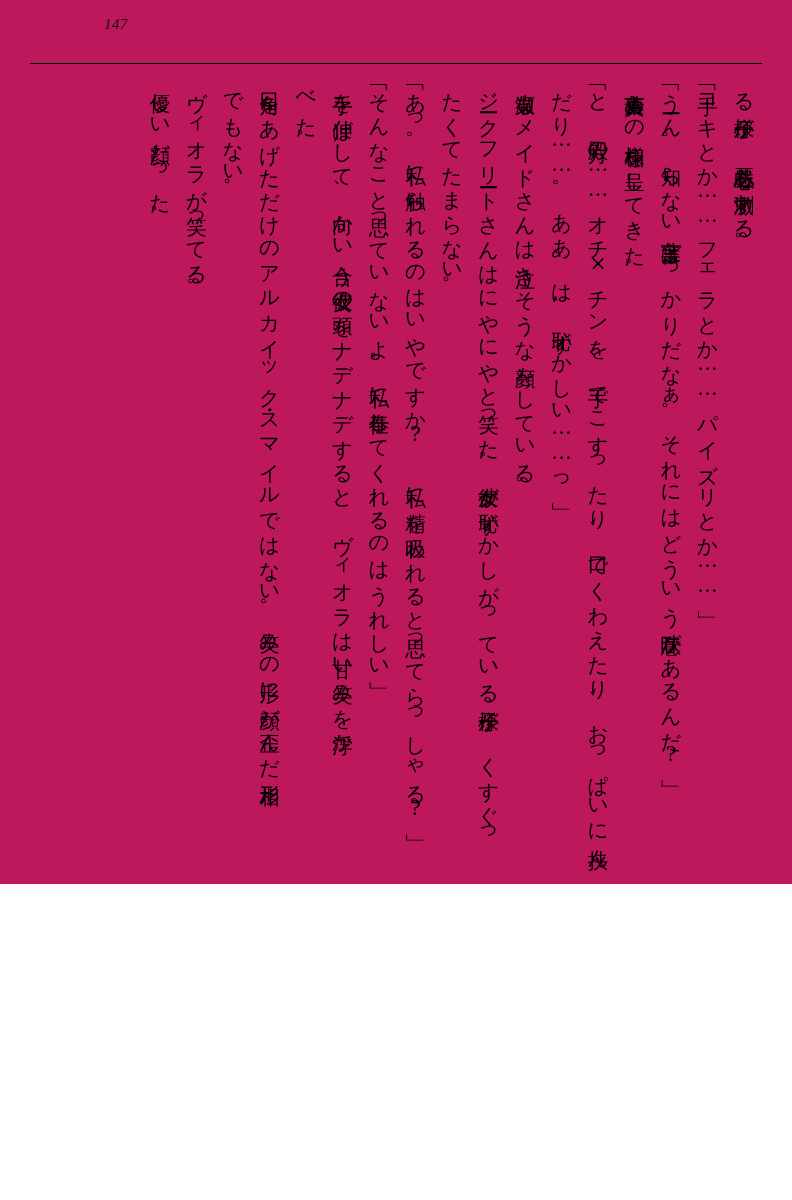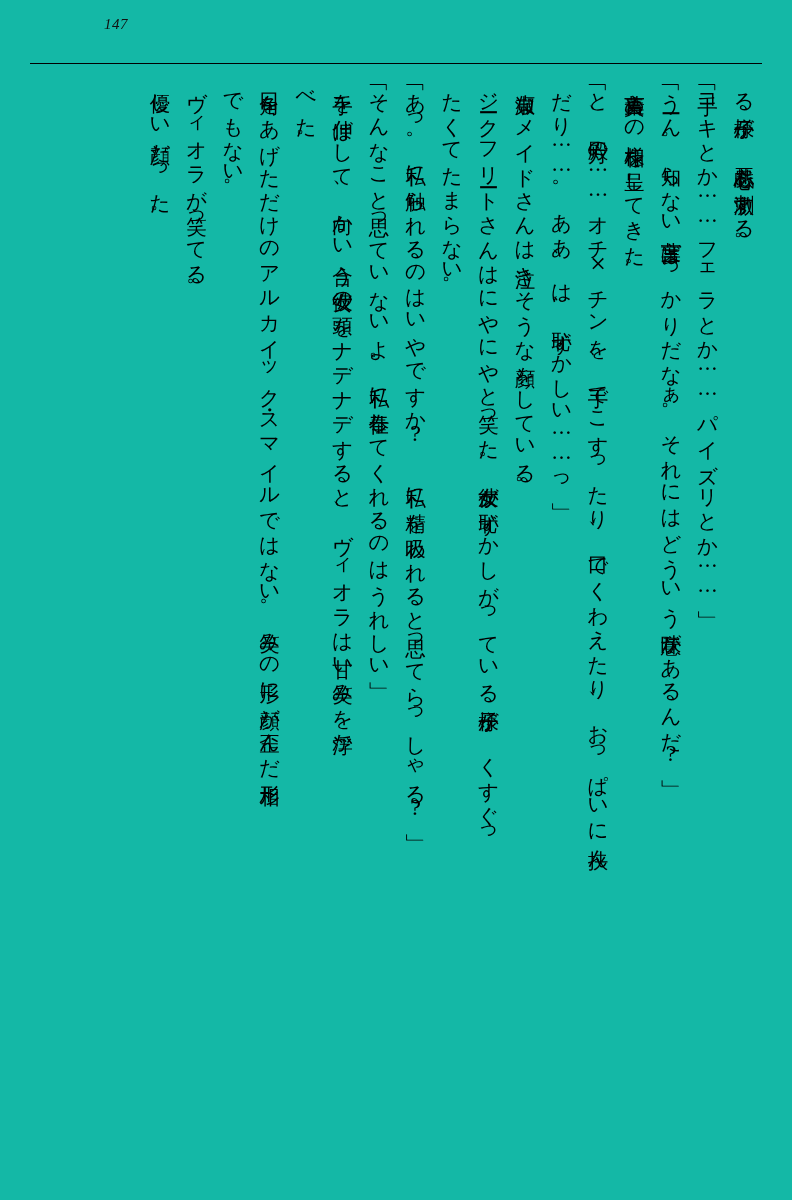--- a/index.html
+++ b/index.html
@@ -3,22 +3,22 @@
 <meta charset="utf-8">
 <style>
   html, body {
     margin: 0;
     padding: 0;
     background: #ffffff;
   }
   .page {
     position: relative;
     width: 792px;
-    height: 1200px;
-    background: #14b8a6;
+    height: 884px;
+    background: #be185d;
     overflow: hidden;
     font-family: "Liberation Serif", "DejaVu Serif", serif;
     color: #000000;
   }
   .page-number {
     position: absolute;
     top: 16px;
     left: 104px;
     font-family: "Liberation Serif", "DejaVu Serif", serif;
     font-style: italic;

